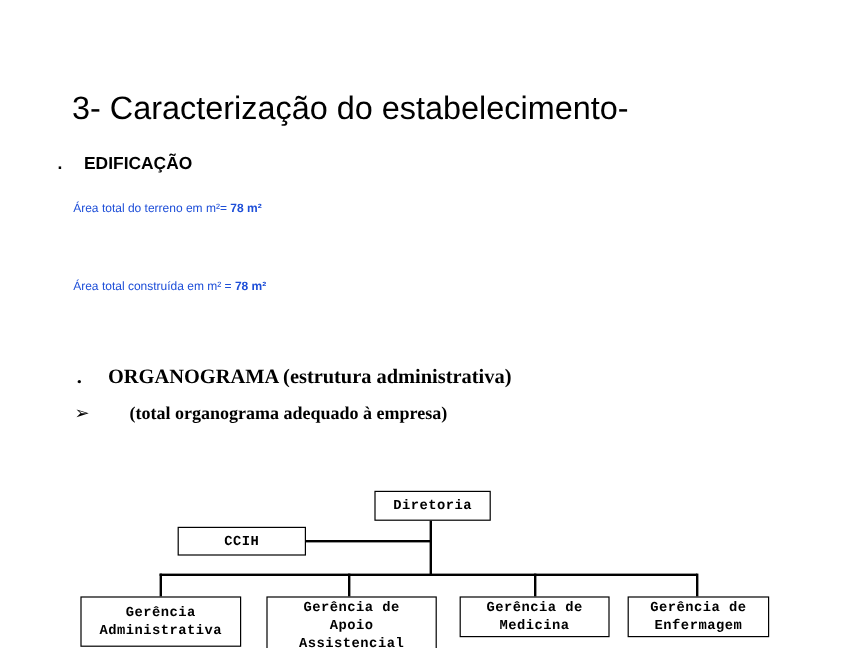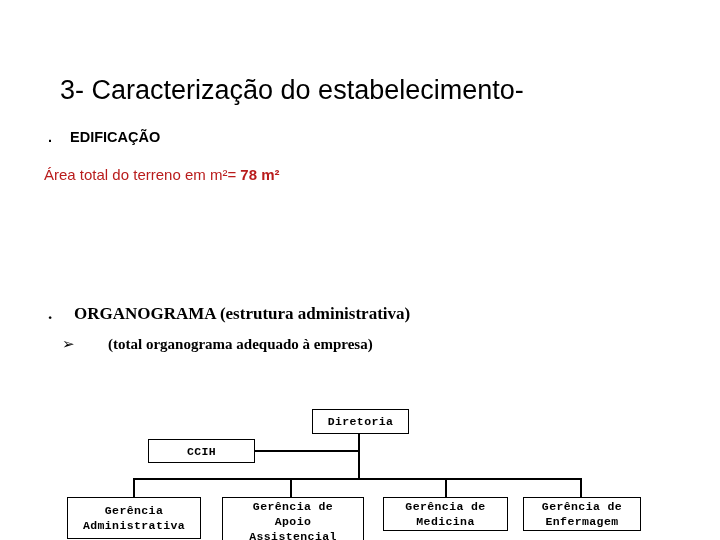--- a/index.html
+++ b/index.html
@@ -57,32 +57,32 @@
     white-space: nowrap;
   }
   .bullet-dot {
     display: inline-block;
     width: 22px;
     text-align: left;
   }
 
   .fact-line {
     position: absolute;
-    left: 44px;
-    font-size: 15px;
+    left: 61px;
+    font-size: 10px;
     line-height: 18px;
     white-space: nowrap;
-    color: #b91c1c;
+    color: #1d4ed8;
   }
   .fact-line b { font-weight: bold; }
 
   
   .org-heading {
     position: absolute;
-    left: 48px;
+    left: 64px;
     top: 304px;
     font-family: "Liberation Serif", serif;
     font-size: 17px;
     font-weight: bold;
     line-height: 20px;
     white-space: nowrap;
   }
   .org-heading .dot {
     display: inline-block;
     width: 26px;
@@ -146,20 +146,21 @@
 
   <div class="body-block">
     <div class="bullet-line">
       <span class="bullet-dot">.</span><span>EDIFICAÇÃO</span>
     </div>
   </div>
 
   <div class="fact-line" style="top:166px;"><span>Área total do terreno em m²= </span><b>78 m²</b></div>
 
 
+  <div class="fact-line" style="top:231px;"><span>Área total construída em m² = </span><b>78 m²</b></div>
 
 
   <div class="org-heading"><span class="dot">.</span><span>ORGANOGRAMA (estrutura administrativa)</span></div>
 
   <div class="org-sub"><span class="arrow">➢</span><span>(total organograma adequado à empresa)</span></div>
 
   <div class="chart">
 
     <div class="edge" style="left:358px; top:403px; width:1.5px; height:46px;"></div>
     <div class="edge" style="left:255px; top:420px; width:104px; height:1.5px;"></div>

